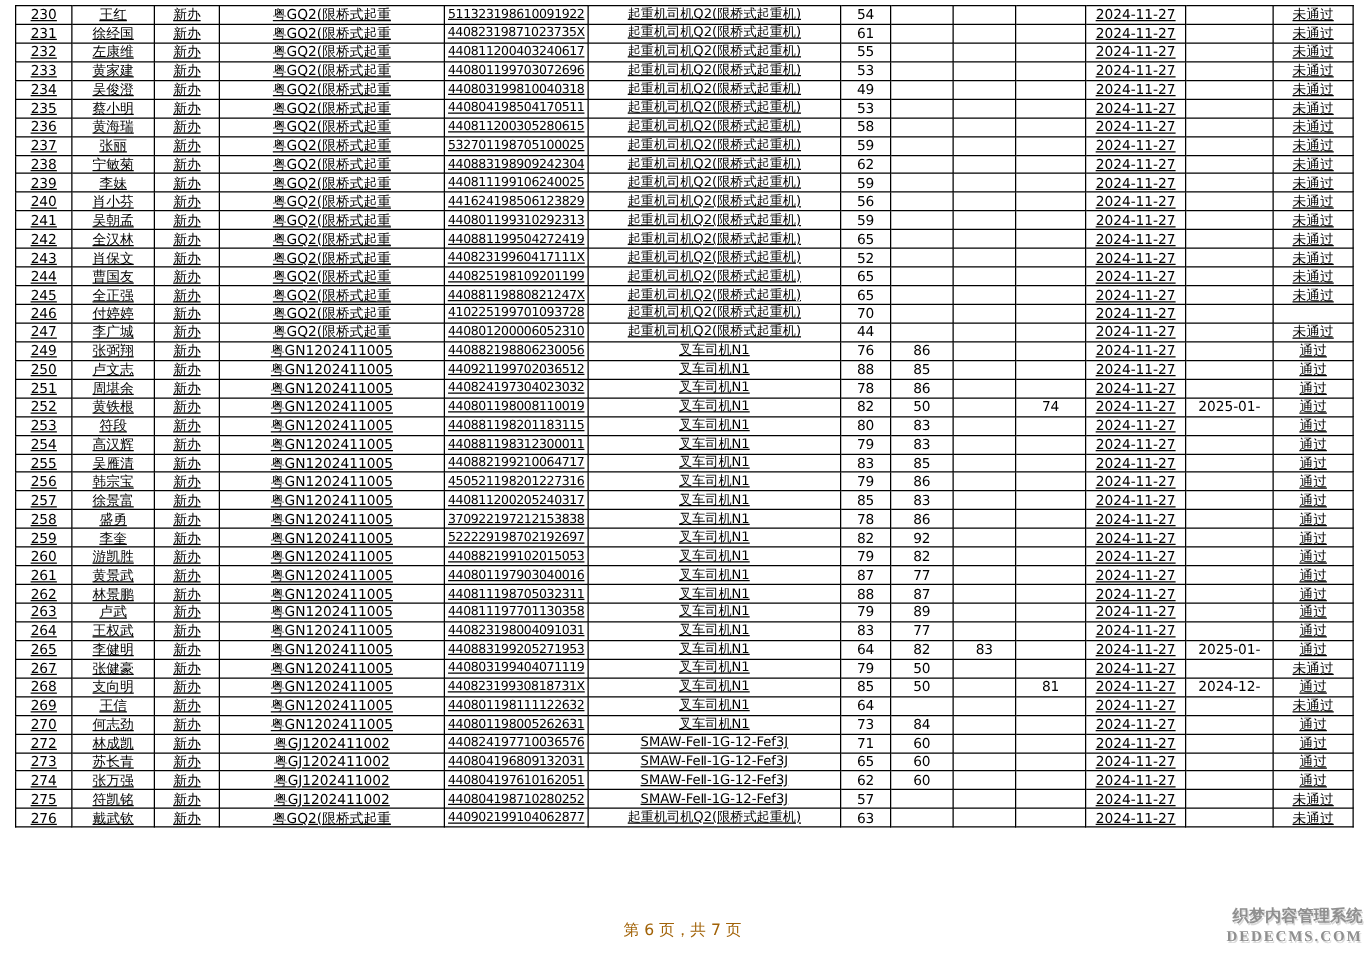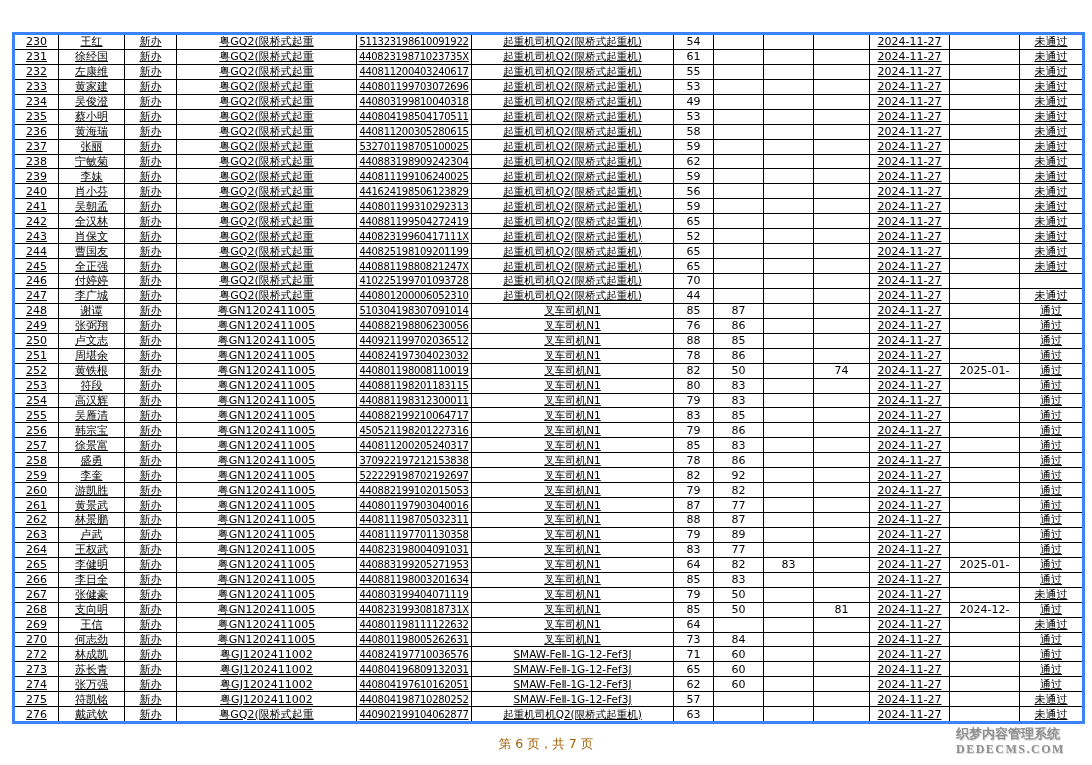--- a/index.html
+++ b/index.html
@@ -18,22 +18,21 @@
     font-family: "DejaVu Sans", sans-serif;
     color: #000000;
   }
   table.results {
     position: absolute;
     left: 12px;
     top: 4px;
     width: 1070px;
     border-collapse: collapse;
     table-layout: fixed;
-    border: 3px solid #3b82f6;
-    margin-top: 28px;
+    border: 1px solid #3b82f6;
   }
   table.results td {
     border: 1px solid #000000;
     height: 13.95px;
     padding: 0 1px;
     margin: 0;
     text-align: center;
     vertical-align: middle;
     font-size: 11px;
     line-height: 13px;
@@ -59,21 +58,21 @@
     top: 736px;
     text-align: center;
     font-size: 12.5px;
     color: #a16207;
   }
   .watermark {
     position: absolute;
     right: 2px;
     top: 726px;
     width: 134px;
-    text-align: left;
+    text-align: right;
     color: #8f8f8f;
     font-weight: bold;
     text-shadow: 1px 1px 0 #d9d9d9;
     line-height: 1.25;
   }
   .watermark .wm-line1 { font-size: 13px; display: block; }
   .watermark .wm-line2 { font-size: 12px; display: block; letter-spacing: 1.5px; font-family: Liberation Serif, serif; }
 </style>
 </head>
 <body>
@@ -361,35 +360,20 @@
           <td class="u qualcol">起重机司机Q2(限桥式起重机)</td>
           <td class="">44</td>
           <td class=""></td>
           <td class=""></td>
           <td class=""></td>
           <td class="u ">2024-11-27</td>
           <td class=""></td>
           <td class="u ">未通过</td>
         </tr>
         <tr>
-          <td class="u ">248</td>
-          <td class="u ">谢谭</td>
-          <td class="u ">新办</td>
-          <td class="u ">粤GN1202411005</td>
-          <td class="u idcol">510304198307091014</td>
-          <td class="u qualcol">叉车司机N1</td>
-          <td class="">85</td>
-          <td class="">87</td>
-          <td class=""></td>
-          <td class=""></td>
-          <td class="u ">2024-11-27</td>
-          <td class=""></td>
-          <td class="u ">通过</td>
-        </tr>
-        <tr>
           <td class="u ">249</td>
           <td class="u ">张弼翔</td>
           <td class="u ">新办</td>
           <td class="u ">粤GN1202411005</td>
           <td class="u idcol">440882198806230056</td>
           <td class="u qualcol">叉车司机N1</td>
           <td class="">76</td>
           <td class="">86</td>
           <td class=""></td>
           <td class=""></td>
@@ -628,35 +612,20 @@
           <td class="u ">新办</td>
           <td class="u ">粤GN1202411005</td>
           <td class="u idcol">440883199205271953</td>
           <td class="u qualcol">叉车司机N1</td>
           <td class="">64</td>
           <td class="">82</td>
           <td class="">83</td>
           <td class=""></td>
           <td class="u ">2024-11-27</td>
           <td class="">2025-01-</td>
-          <td class="u ">通过</td>
-        </tr>
-        <tr>
-          <td class="u ">266</td>
-          <td class="u ">李日全</td>
-          <td class="u ">新办</td>
-          <td class="u ">粤GN1202411005</td>
-          <td class="u idcol">440881198003201634</td>
-          <td class="u qualcol">叉车司机N1</td>
-          <td class="">85</td>
-          <td class="">83</td>
-          <td class=""></td>
-          <td class=""></td>
-          <td class="u ">2024-11-27</td>
-          <td class=""></td>
           <td class="u ">通过</td>
         </tr>
         <tr>
           <td class="u ">267</td>
           <td class="u ">张健豪</td>
           <td class="u ">新办</td>
           <td class="u ">粤GN1202411005</td>
           <td class="u idcol">440803199404071119</td>
           <td class="u qualcol">叉车司机N1</td>
           <td class="">79</td>

